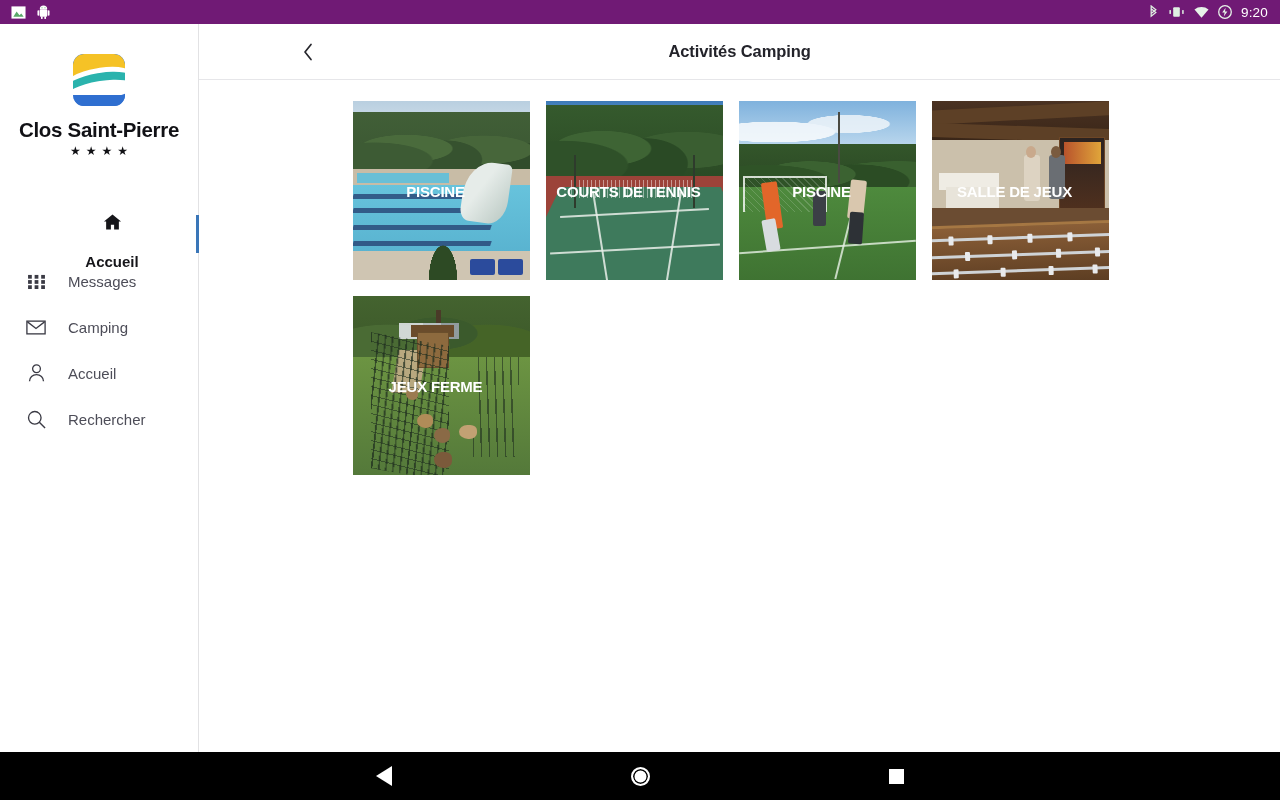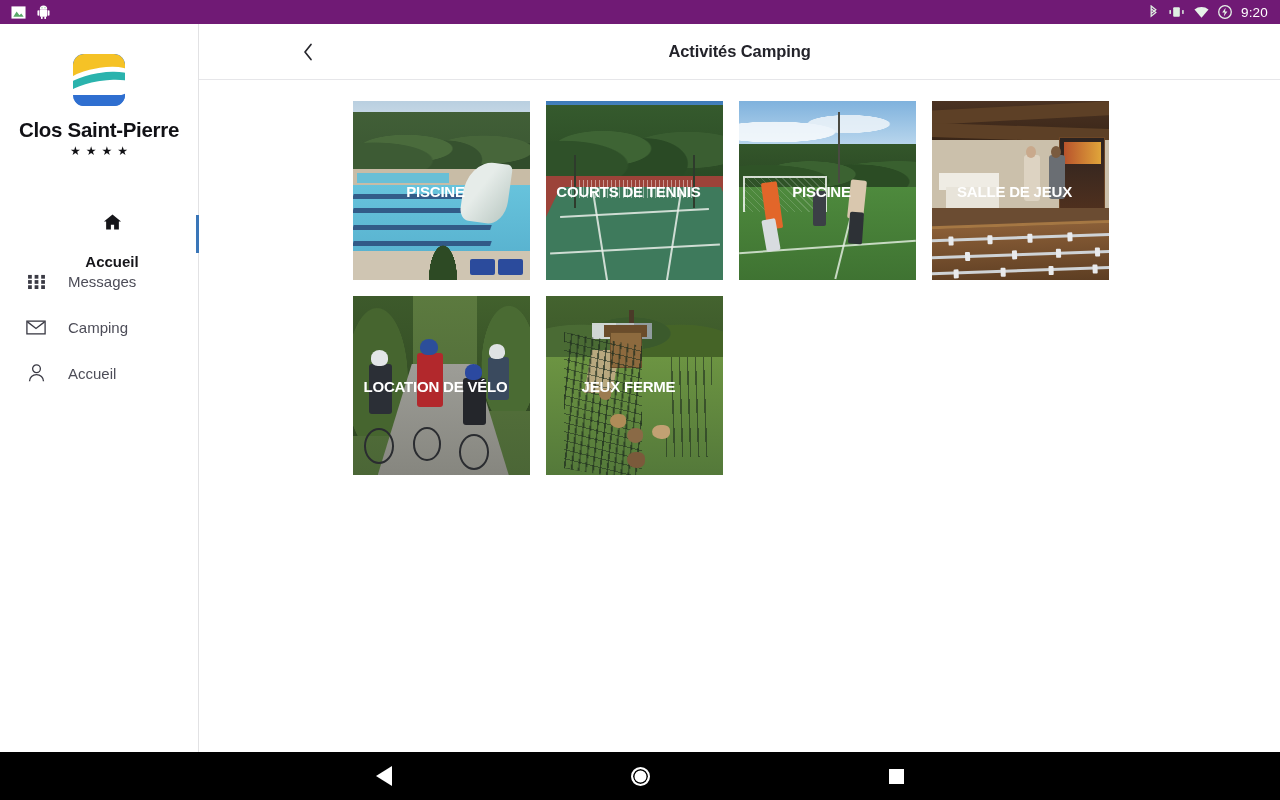--- a/index.html
+++ b/index.html
@@ -393,20 +393,29 @@
       <div class="nav-item">
         <span class="nav-ico">
           <svg width="17" height="18" viewBox="0 0 18 19">
             <circle cx="9" cy="5" r="4.1" fill="none" stroke="#3a3a44" stroke-width="1.4"></circle>
             <path d="M1.6 18.2c0-4.2 3.3-7 7.4-7s7.4 2.8 7.4 7" fill="none" stroke="#3a3a44" stroke-width="1.4"></path>
           </svg>
         </span>
         <span class="nav-label">Accueil</span>
       </div>
 
+      <div class="nav-item">
+        <span class="nav-ico">
+          <svg width="19" height="19" viewBox="0 0 20 20">
+            <circle cx="8.2" cy="8.2" r="6.6" fill="none" stroke="#3a3a44" stroke-width="1.4"></circle>
+            <line x1="13" y1="13" x2="19" y2="19" stroke="#3a3a44" stroke-width="1.5"></line>
+          </svg>
+        </span>
+        <span class="nav-label">Rechercher</span>
+      </div>
     </nav>
   </aside>
 
   <main class="content">
     <div class="header">
       <div class="back-btn">
         <svg width="11" height="18" viewBox="0 0 11 18">
           <polyline points="8,1.5 2,9 8,16.5" fill="none" stroke="#26262c" stroke-width="1.7" stroke-linecap="round" stroke-linejoin="round"></polyline>
         </svg>
       </div>
@@ -501,40 +510,20 @@
               <div class="fig" style="left:86%;top:42%"></div>
             <div class="fig" style="left:14%;top:70%"></div>
               <div class="fig" style="left:38%;top:70%"></div>
             <div class="fig" style="left:62%;top:70%"></div>
               <div class="fig" style="left:84%;top:70%"></div>
           </div>
         </div>
         <div class="card-label">SALLE DE JEUX</div>
       </div>
 
-      <div class="card c-bike">
-        <div class="card-art">
-          <div class="bg"></div>
-            <div class="hedgeL"></div>
-            <div class="hedgeR"></div>
-            <div class="road"></div>
-          <div class="rider rA"></div>
-            <div class="rider rA-h"></div>
-          <div class="rider rB"></div>
-            <div class="rider rB-h"></div>
-          <div class="rider rD"></div>
-            <div class="rider rD-h"></div>
-          <div class="rider rC"></div>
-            <div class="rider rC-h"></div>
-          <div class="wheel w1"></div>
-            <div class="wheel w2"></div>
-            <div class="wheel w3"></div>
-        </div>
-        <div class="card-label">LOCATION DE VÉLO</div>
-      </div>
 
       <div class="card c-farm">
         <div class="card-art">
           <div class="sky"></div>
             <div class="trees"></div>
             <div class="trunk"></div>
           <div class="grass"></div>
             <div class="vans"></div>
             <div class="path"></div>
           <div class="hut-roof"></div>

